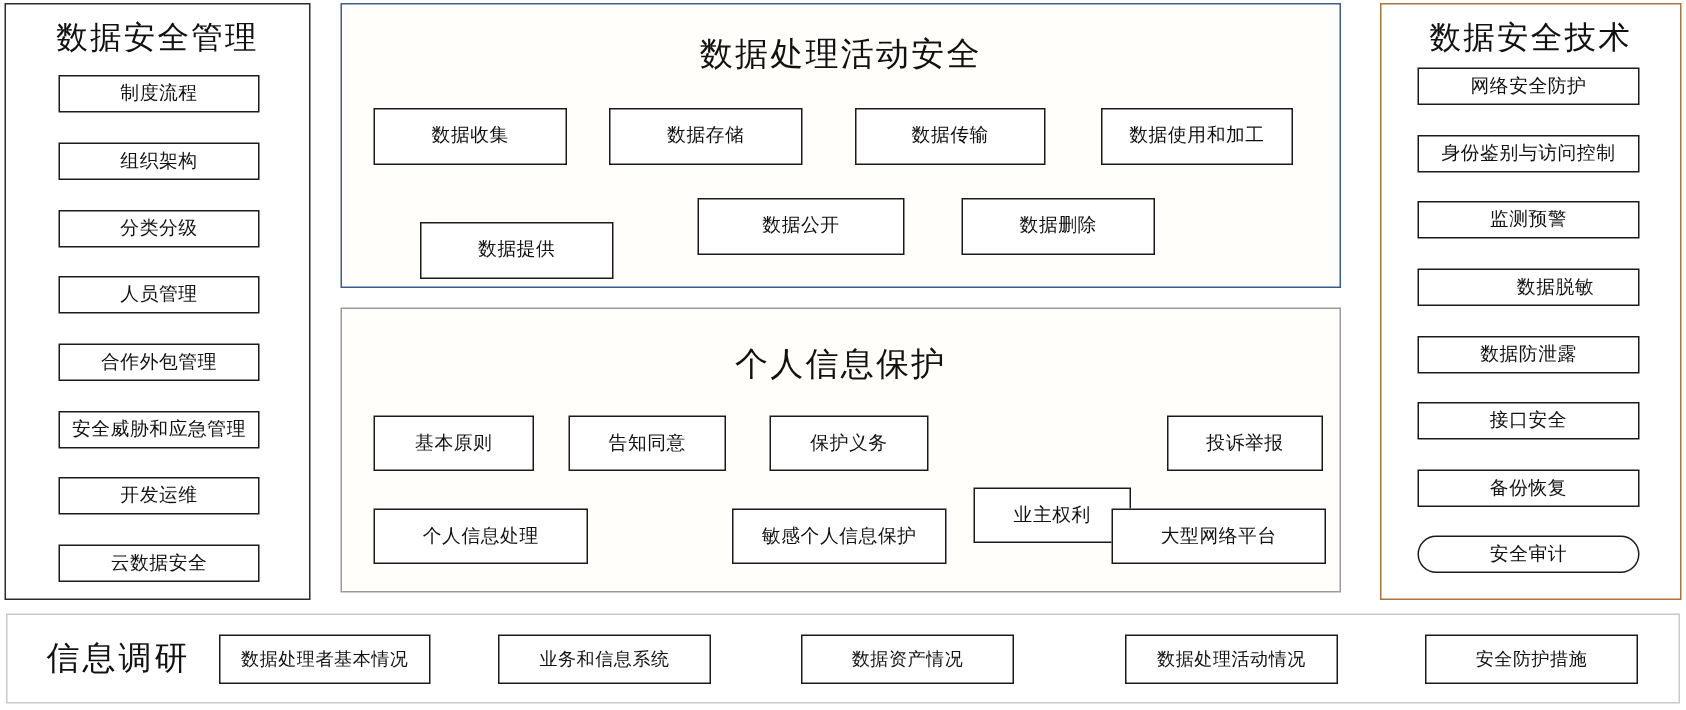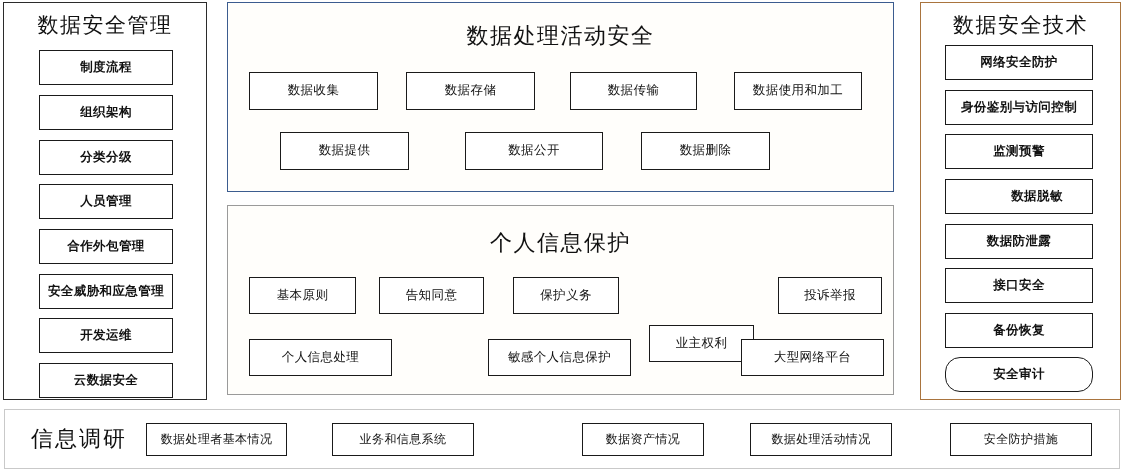--- a/index.html
+++ b/index.html
@@ -112,23 +112,22 @@
     top: 14px;
     font-size: 22px;
     letter-spacing: 2px;
     color: #111111;
     white-space: nowrap;
   }
 
   
   .col-node {
     width: 134px;
-    height: 35px;
+    height: 25px;
     left: 35px;
-    font-weight: bold;
   }
   #panel-technology .col-node {
     width: 148px;
     left: 24px;
   }
   .survey-node {
     height: 33px;
     top: 13px;
     font-size: 12px;
   }
@@ -152,21 +151,21 @@
   </div>
 
   <div class="panel" id="panel-processing">
     <div class="panel-title">数据处理活动安全</div>
 
     <div class="node" style="left:21px;  top:69px; width:129px; height:38px;">数据收集</div>
     <div class="node" style="left:178px; top:69px; width:129px; height:38px;">数据存储</div>
     <div class="node" style="left:342px; top:69px; width:127px; height:38px;">数据传输</div>
     <div class="node" style="left:506px; top:69px; width:128px; height:38px;">数据使用和加工</div>
 
-    <div class="node" style="left:52px;  top:129px; width:129px; height:38px;">数据提供</div>
+    <div class="node" style="left:52px;  top:145px; width:129px; height:38px;">数据提供</div>
     <div class="node" style="left:237px; top:129px; width:138px; height:38px;">数据公开</div>
     <div class="node" style="left:413px; top:129px; width:129px; height:38px;">数据删除</div>
   </div>
 
   <div class="panel" id="panel-personal">
     <div class="panel-title">个人信息保护</div>
 
     <div class="node" style="left:21px;  top:71px; width:107px; height:37px;">基本原则</div>
     <div class="node" style="left:151px; top:71px; width:105px; height:37px;">告知同意</div>
     <div class="node" style="left:285px; top:71px; width:106px; height:37px;">保护义务</div>
@@ -189,18 +188,18 @@
     <div class="node col-node" style="top:265px;">接口安全</div>
     <div class="node col-node" style="top:310px;">备份恢复</div>
     <div class="node col-node" style="top:354px;border-radius:15px;">安全审计</div>
   </div>
 
   <div class="panel" id="panel-survey">
     <div id="survey-title">信息调研</div>
 
     <div class="node survey-node" style="left:141px; width:141px;">数据处理者基本情况</div>
     <div class="node survey-node" style="left:327px; width:142px;">业务和信息系统</div>
-    <div class="node survey-node" style="left:529px; width:122px;margin-left:48px;">数据资产情况</div>
+    <div class="node survey-node" style="left:529px; width:142px;">数据资产情况</div>
     <div class="node survey-node" style="left:745px; width:142px;">数据处理活动情况</div>
     <div class="node survey-node" style="left:945px; width:142px;">安全防护措施</div>
   </div>
 
 </div>
 
 </body></html>

